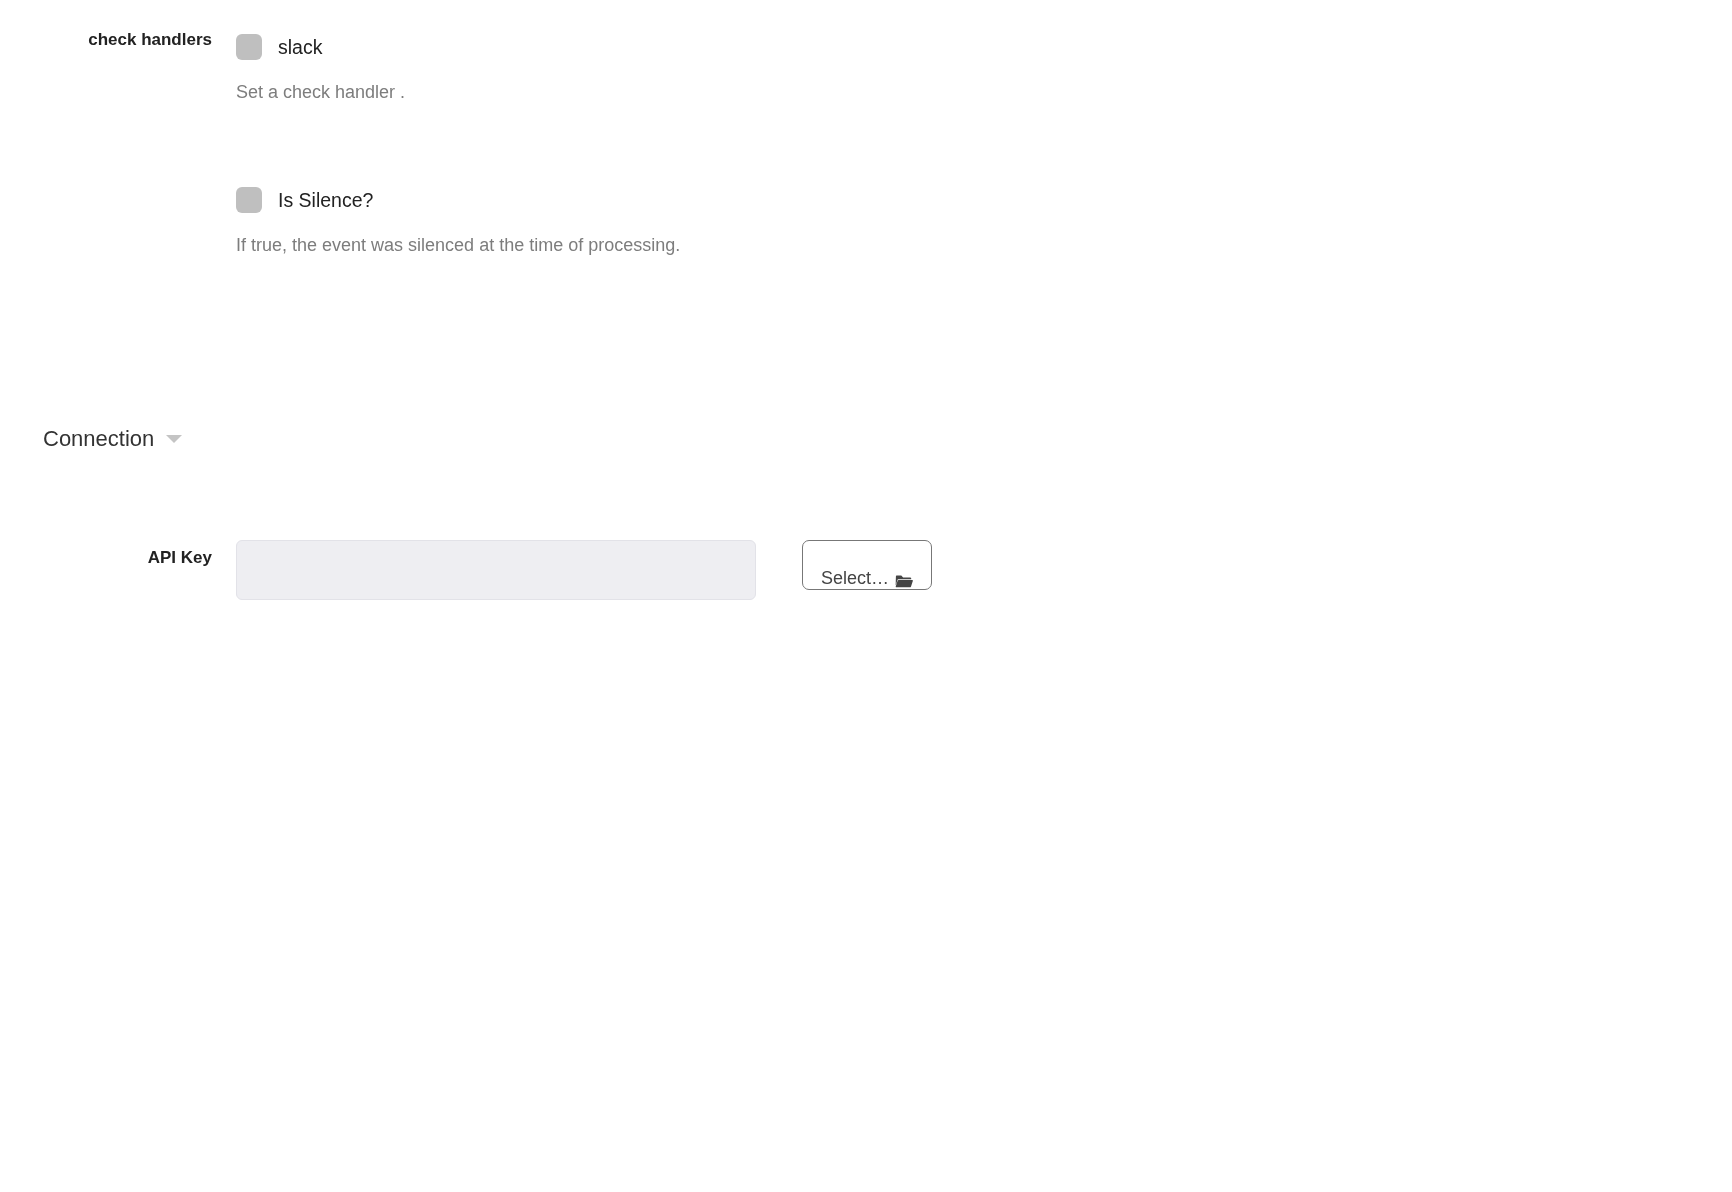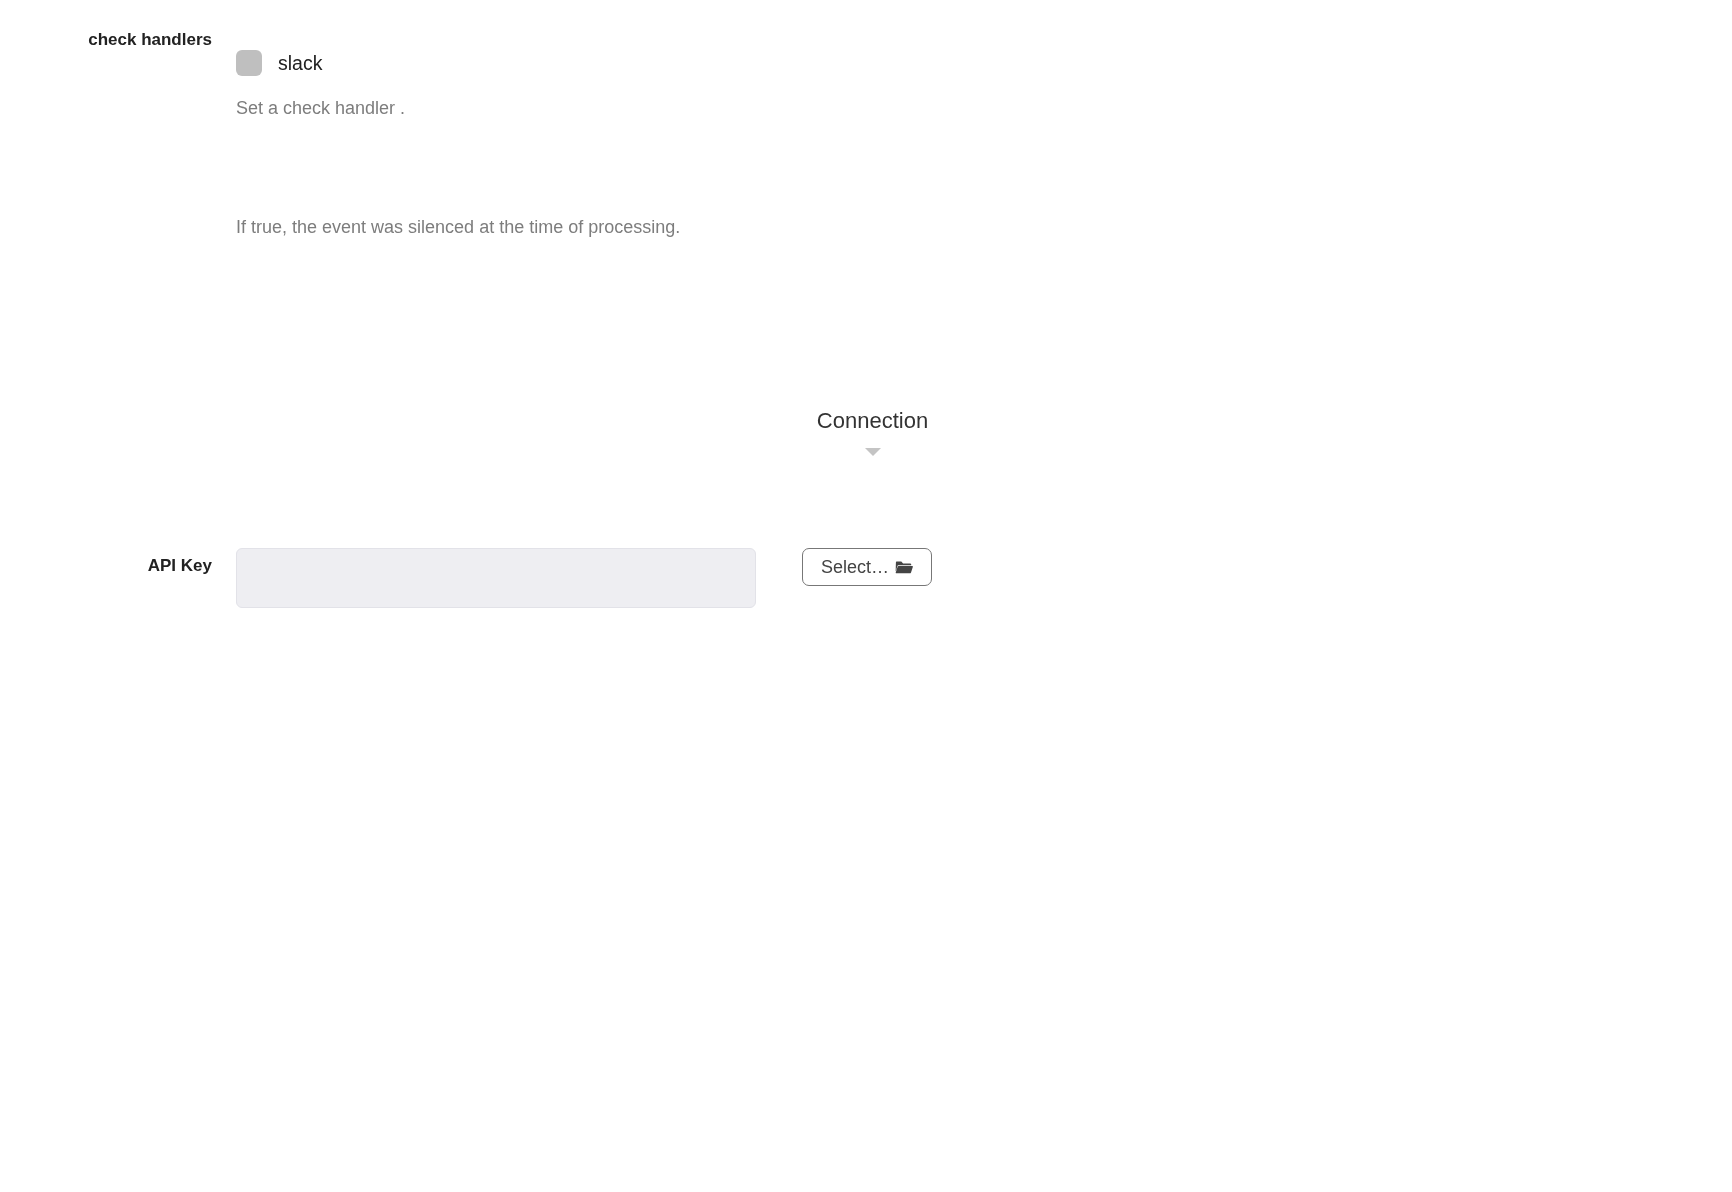--- a/index.html
+++ b/index.html
@@ -34,21 +34,20 @@
   }
   .field-col {
     flex: 1;
     max-width: 1090px;
   }
   .checkbox-row {
     display: flex;
     align-items: center;
     gap: 16px;
     min-height: 34px;
-    margin-top: 16px;
   }
   .checkbox {
     width: 26px;
     height: 26px;
     background: #bfbfbf;
     border-radius: 6px;
     flex-shrink: 0;
     cursor: pointer;
   }
   .checkbox-label {
@@ -76,23 +75,23 @@
   .text-input.narrow {
     width: 520px;
   }
   .input-with-button {
     display: flex;
     align-items: flex-start;
     gap: 46px;
   }
   .select-button {
     display: inline-flex;
-    align-items: center;
+    align-items: flex-end;
     gap: 6px;
-    height: 38px;
+    height: 50px;
     padding: 0 18px;
     background: #fff;
     border: 1px solid #777;
     border-radius: 7px;
     font-size: 18px;
     color: #444;
     cursor: pointer;
   }
   .select-button svg {
     width: 18px;
@@ -101,21 +100,20 @@
   }
   .spacer-md { height: 62px; }
   .spacer-lg { height: 90px; }
   .section-header {
     display: flex;
     align-items: center;
     gap: 10px;
     padding-left: 43px;
     margin-bottom: 48px;
     cursor: pointer;
-    flex-direction: column;
   }
   .section-title {
     font-size: 22px;
     color: #333;
     font-weight: 400;
   }
   .section-header svg {
     width: 20px;
     height: 16px;
     fill: #c4c4c4;
@@ -135,20 +133,24 @@
       </div>
       <div class="help-text">Set a check handler .</div>
     </div>
   </div>
 
   <div class="spacer-md"></div>
 
   <div class="form-row">
     <div class="label-col no-top-pad"></div>
     <div class="field-col">
+      <div class="checkbox-row">
+        <div class="checkbox"></div>
+        <span class="checkbox-label">Is Silence?</span>
+      </div>
       <div class="help-text">If true, the event was silenced at the time of processing.</div>
     </div>
   </div>
 
   <div class="spacer-md"></div>
 
 
   <div class="spacer-lg"></div>
 
   <div class="section-header">

